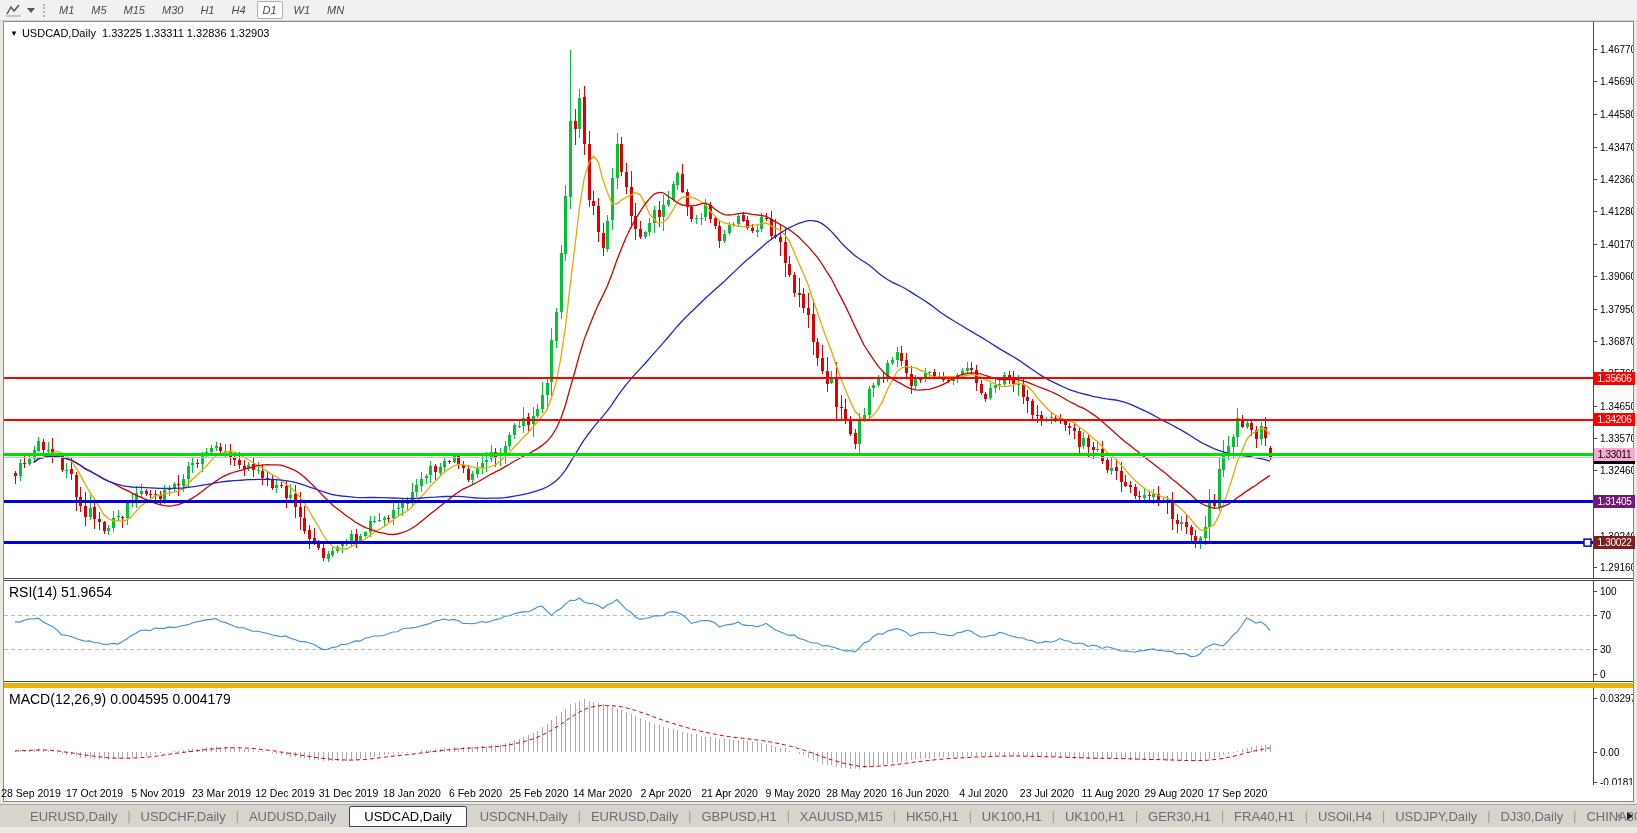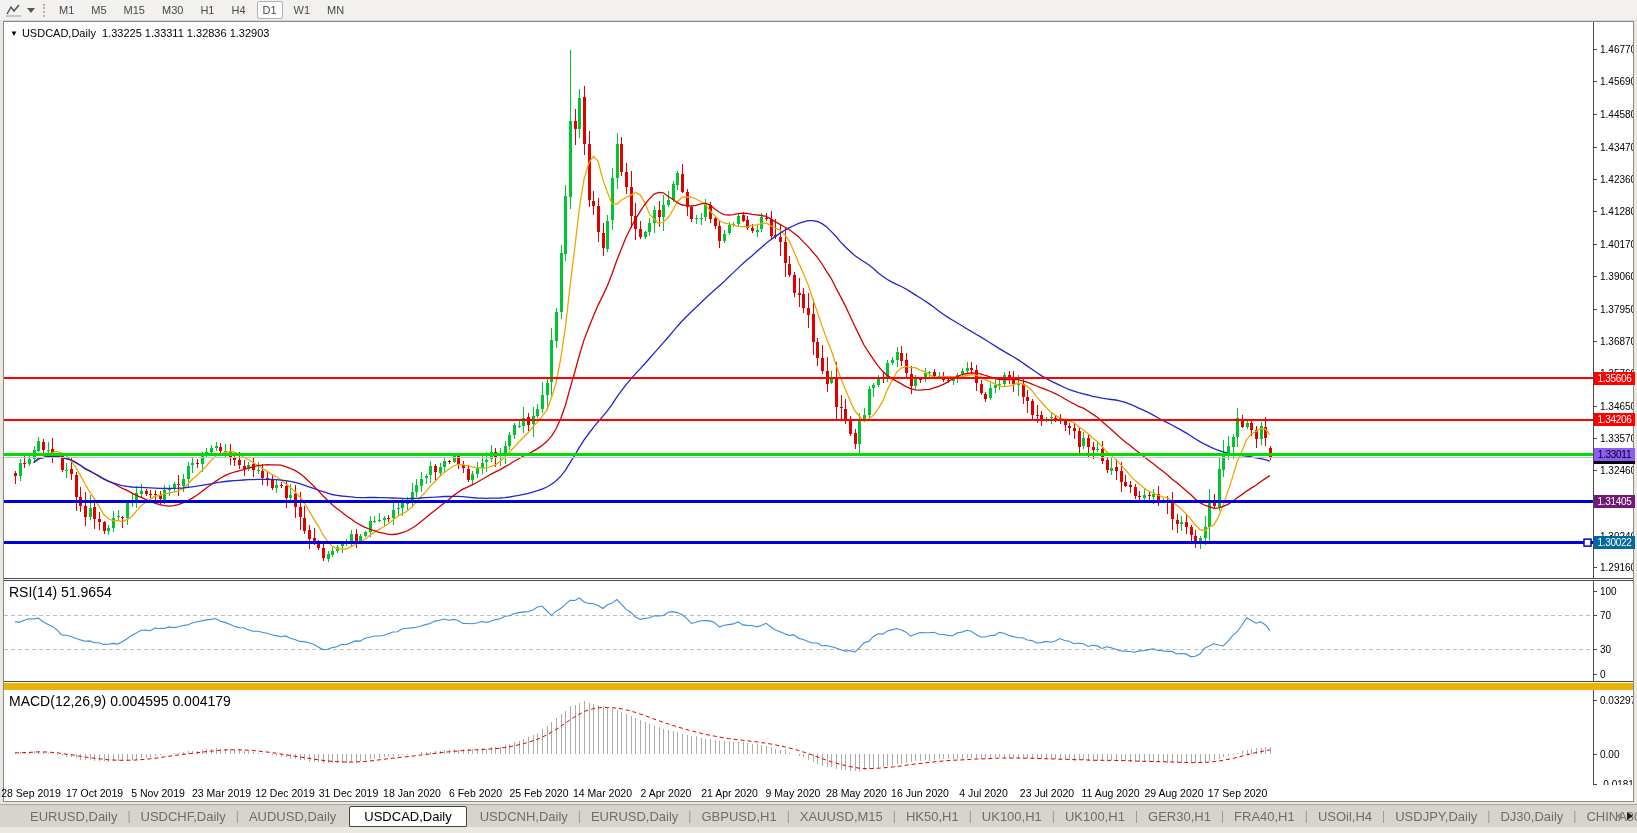--- a/index.html
+++ b/index.html
@@ -1,27 +1,27 @@
 <!DOCTYPE html>
 <html><head>
 <meta charset="utf-8">
 <style>
   html,body{margin:0;padding:0;}
   body{width:1637px;height:833px;background:#ebe8e2;font-family:"Liberation Sans",sans-serif;overflow:hidden;position:relative;}
   .toolbar{position:absolute;left:0;top:0;width:1637px;height:20px;background:#f2f1ef;border-bottom:1px solid #d8d6d2;display:flex;align-items:center;}
   .tool-icon{width:18px;height:14px;margin-left:5px;display:inline-block;}
   .caret{width:0;height:0;border-left:4px solid transparent;border-right:4px solid transparent;border-top:5px solid #555;margin:0 4px;}
   .grip{height:13px;border-left:2px dotted #b5b3ae;margin:0 8px 0 4px;}
-  .tf-btn{font-size:11px;color:#4a4a4a;padding:2px 5px;margin-right:5px;border:1px solid transparent;border-radius:2px;cursor:default;}
+  .tf-btn{font-size:11px;color:#4a4a4a;padding:2px 5px;margin-right:5px;border:1px solid transparent;border-radius:2px;cursor:default;font-style:italic;}
   .tf-btn.active{background:#fdfdfd;border-color:#b3b1ac;}
   .chart-window{position:absolute;left:3px;top:21px;width:1631px;height:781px;background:#fff;border:1px solid #8a8a8a;box-sizing:border-box;}
   .pane{position:absolute;left:0;width:1629px;background:#fff;}
   #main-pane{top:0;height:556px;border-bottom:1px solid #4a4a4a;box-sizing:content-box;}
   #rsi-pane{top:558px;height:100px;border-top:1px solid #4a4a4a;border-bottom:1px solid #4a4a4a;}
-  #macd-pane{top:661px;height:100px;border-top:7px solid #eab308;border-bottom:1px solid #4a4a4a;}
+  #macd-pane{top:661px;height:100px;border-top:5px solid #eab308;border-bottom:1px solid #4a4a4a;}
   #date-axis{top:763px;height:16px;}
   .chart-title{position:absolute;left:6px;top:5px;font-size:11px;color:#000;z-index:6;background:rgba(255,255,255,.0);}
   .chart-title .dd{font-size:8px;vertical-align:1px;margin-right:4px;}
   .ind-label{position:absolute;left:5px;top:3px;font-size:14px;color:#000;z-index:6;}
   .ptag{position:absolute;left:1590px;width:41px;height:13px;line-height:13px;font-size:10px;text-align:center;z-index:5;letter-spacing:-0.3px;}
   .date-label{position:absolute;top:2px;font-size:10.5px;color:#000;transform:translateX(-50%);white-space:nowrap;}
   .tab-bar{position:absolute;left:0;top:804px;width:1637px;height:23px;background:#d7d4cd;border-top:1px solid #a9a7a2;display:flex;align-items:center;padding-left:20px;box-sizing:border-box;overflow:hidden;}
   .tab{font-size:13px;color:#6e6e6e;padding:2px 10px;white-space:nowrap;cursor:default;}
   .tab.active{background:#fff;border:1px solid #454545;border-radius:2px 2px 0 0;color:#000;padding:2px 14px;margin:0 3px;}
   .tab-div{color:#9a988f;font-size:12px;}
@@ -647,23 +647,23 @@
         <line x1="1589" y1="481.5724867724872" x2="1593" y2="481.5724867724872" stroke="#4a4a4a" shape-rendering="crispEdges"></line>
         <text x="1596" y="485.0724867724872" font-size="10" font-family="Liberation Sans, sans-serif" fill="#000">1.31350</text>
         <line x1="1589" y1="514.226455026455" x2="1593" y2="514.226455026455" stroke="#4a4a4a" shape-rendering="crispEdges"></line>
         <text x="1596" y="517.726455026455" font-size="10" font-family="Liberation Sans, sans-serif" fill="#000">1.30240</text>
         <line x1="1589" y1="545.9978835978834" x2="1593" y2="545.9978835978834" stroke="#4a4a4a" shape-rendering="crispEdges"></line>
         <text x="1596" y="549.4978835978834" font-size="10" font-family="Liberation Sans, sans-serif" fill="#000">1.29160</text>
       </svg>
   <div class="ptag" style="background: rgb(0, 0, 0); color: rgb(255, 255, 255); top: 429.386px;">1.32903</div>
       <div class="ptag" style="background: rgb(255, 0, 0); color: rgb(255, 255, 255); top: 349.87px;">1.35606</div>
       <div class="ptag" style="background: rgb(255, 0, 0); color: rgb(255, 255, 255); top: 391.055px;">1.34206</div>
-      <div class="ptag" style="background: #8b5cf6; color: rgb(0, 0, 0); top: 426.209px;">1.33011</div>
+      <div class="ptag" style="background: #f9a8d4; color: rgb(0, 0, 0); top: 426.209px;">1.33011</div>
       <div class="ptag" style="background: #701a75; color: rgb(255, 255, 255); top: 473.454px;">1.31405</div>
-      <div class="ptag" style="background: #0369a1; color: rgb(255, 255, 255); top: 514.14px;">1.30022</div>
+      <div class="ptag" style="background: #7f1d1d; color: rgb(255, 255, 255); top: 514.14px;">1.30022</div>
     </div>
 
   <div class="pane" id="rsi-pane">
     <div class="ind-label">RSI(14) 51.9654</div>
     <svg id="rsi-svg" width="1629" height="100">
         <line x1="0" y1="34.9" x2="1589" y2="34.9" stroke="#bdbdbd" stroke-width="1" stroke-dasharray="4 3" shape-rendering="crispEdges"></line>
         <line x1="0" y1="68.1" x2="1589" y2="68.1" stroke="#bdbdbd" stroke-width="1" stroke-dasharray="4 3" shape-rendering="crispEdges"></line>
         <polyline points="11.0,40.9 15.7,41.1 20.3,39.2 25.0,37.8 29.7,38.0 34.3,37.1 39.0,40.7 43.7,43.2 48.3,45.4 53.0,48.8 57.6,53.9 62.3,54.3 67.0,55.5 71.6,57.3 76.3,58.9 81.0,60.3 85.6,59.9 90.3,61.7 95.0,61.8 99.6,63.4 104.3,63.3 109.0,62.4 113.6,63.1 118.3,60.8 123.0,57.8 127.6,54.4 132.3,52.0 137.0,49.2 141.6,49.1 146.3,49.7 150.9,47.1 155.6,47.5 160.3,47.4 164.9,45.9 169.6,46.6 174.3,45.7 178.9,44.5 183.6,43.9 188.3,42.0 192.9,40.7 197.6,39.9 202.3,38.9 206.9,38.4 211.6,37.5 216.3,40.3 220.9,41.4 225.6,43.3 230.3,45.3 234.9,46.6 239.6,46.7 244.3,48.8 248.9,50.2 253.6,50.3 258.2,51.3 262.9,52.2 267.6,53.8 272.2,54.6 276.9,55.7 281.6,54.9 286.2,57.3 290.9,58.4 295.6,60.4 300.2,60.6 304.9,61.7 309.6,63.3 314.2,66.0 318.9,68.6 323.6,68.2 328.2,66.6 332.9,65.7 337.6,63.2 342.2,63.5 346.9,61.7 351.5,59.9 356.2,60.1 360.9,57.2 365.5,56.2 370.2,55.0 374.9,55.0 379.5,54.5 384.2,52.8 388.9,51.0 393.5,50.8 398.2,47.8 402.9,47.2 407.5,46.9 412.2,46.3 416.9,45.0 421.5,43.6 426.2,42.5 430.9,40.1 435.5,39.3 440.2,38.0 444.8,39.2 449.5,38.4 454.2,39.5 458.8,42.5 463.5,42.5 468.2,42.7 472.8,42.0 477.5,40.5 482.2,41.4 486.8,40.2 491.5,38.6 496.2,37.8 500.8,35.2 505.5,34.8 510.2,32.7 514.8,31.6 519.5,30.9 524.1,30.7 528.8,28.9 533.5,26.0 538.1,25.0 542.8,30.0 547.5,34.3 552.1,30.2 556.8,27.5 561.5,23.1 566.1,19.4 570.8,19.5 575.5,17.0 580.1,20.9 584.8,22.4 589.5,22.7 594.1,24.6 598.8,27.5 603.5,23.7 608.1,22.1 612.8,18.5 617.5,23.3 622.1,28.4 626.8,31.2 631.4,36.0 636.1,38.4 640.8,37.5 645.4,36.8 650.1,34.8 654.8,34.9 659.4,34.5 664.1,31.2 668.8,30.6 673.4,31.6 678.1,33.7 682.8,37.3 687.4,42.5 692.1,41.3 696.8,39.8 701.4,39.6 706.1,39.9 710.8,41.8 715.4,46.1 720.1,44.2 724.7,43.6 729.4,42.9 734.1,40.9 738.7,43.9 743.4,44.4 748.1,44.5 752.7,45.9 757.4,44.5 762.1,42.3 766.7,45.7 771.4,49.0 776.1,50.7 780.7,52.7 785.4,54.4 790.1,53.9 794.7,57.4 799.4,58.5 804.0,60.5 808.7,62.0 813.4,62.0 818.0,64.7 822.7,64.5 827.4,65.8 832.0,67.0 836.7,68.8 841.4,70.1 846.0,69.6 850.7,71.1 855.4,66.8 860.0,61.8 864.7,60.4 869.4,55.4 874.0,52.8 878.7,53.1 883.4,50.0 888.0,48.9 892.7,47.5 897.4,49.1 902.0,51.2 906.7,55.1 911.3,53.3 916.0,51.5 920.7,51.7 925.3,51.7 930.0,51.3 934.7,53.3 939.3,53.5 944.0,54.4 948.7,54.8 953.3,51.7 958.0,51.1 962.7,49.3 967.3,50.2 972.0,53.6 976.7,56.0 981.3,56.0 986.0,54.5 990.6,54.4 995.3,51.4 1000.0,52.3 1004.6,54.2 1009.3,55.6 1014.0,56.8 1018.6,56.7 1023.3,59.0 1028.0,59.6 1032.6,62.0 1037.3,61.6 1042.0,60.4 1046.6,61.3 1051.3,60.1 1056.0,57.5 1060.6,59.5 1065.3,60.3 1070.0,62.7 1074.6,62.0 1079.3,62.8 1084.0,65.5 1088.6,64.3 1093.3,64.9 1097.9,67.5 1102.6,65.7 1107.3,66.8 1111.9,68.3 1116.6,70.0 1121.3,70.1 1125.9,70.5 1130.6,71.3 1135.3,69.9 1139.9,69.6 1144.6,68.6 1149.3,67.8 1153.9,69.4 1158.6,69.7 1163.3,70.4 1167.9,70.4 1172.6,72.9 1177.3,72.5 1181.9,72.9 1186.6,75.6 1191.2,75.3 1195.9,73.1 1200.6,67.1 1205.2,65.1 1209.9,62.8 1214.6,64.0 1219.2,65.0 1223.9,60.4 1228.6,54.6 1233.2,50.7 1237.9,44.2 1242.6,37.0 1247.2,39.3 1251.9,42.2 1256.6,40.9 1261.2,43.7 1265.9,49.7" fill="none" stroke="#3f8fdc" stroke-width="1.1"></polyline>
         <line x1="1589" y1="0" x2="1589" y2="100" stroke="#4a4a4a" shape-rendering="crispEdges"></line>
         <line x1="1589" y1="10" x2="1593" y2="10" stroke="#4a4a4a" shape-rendering="crispEdges"></line>

